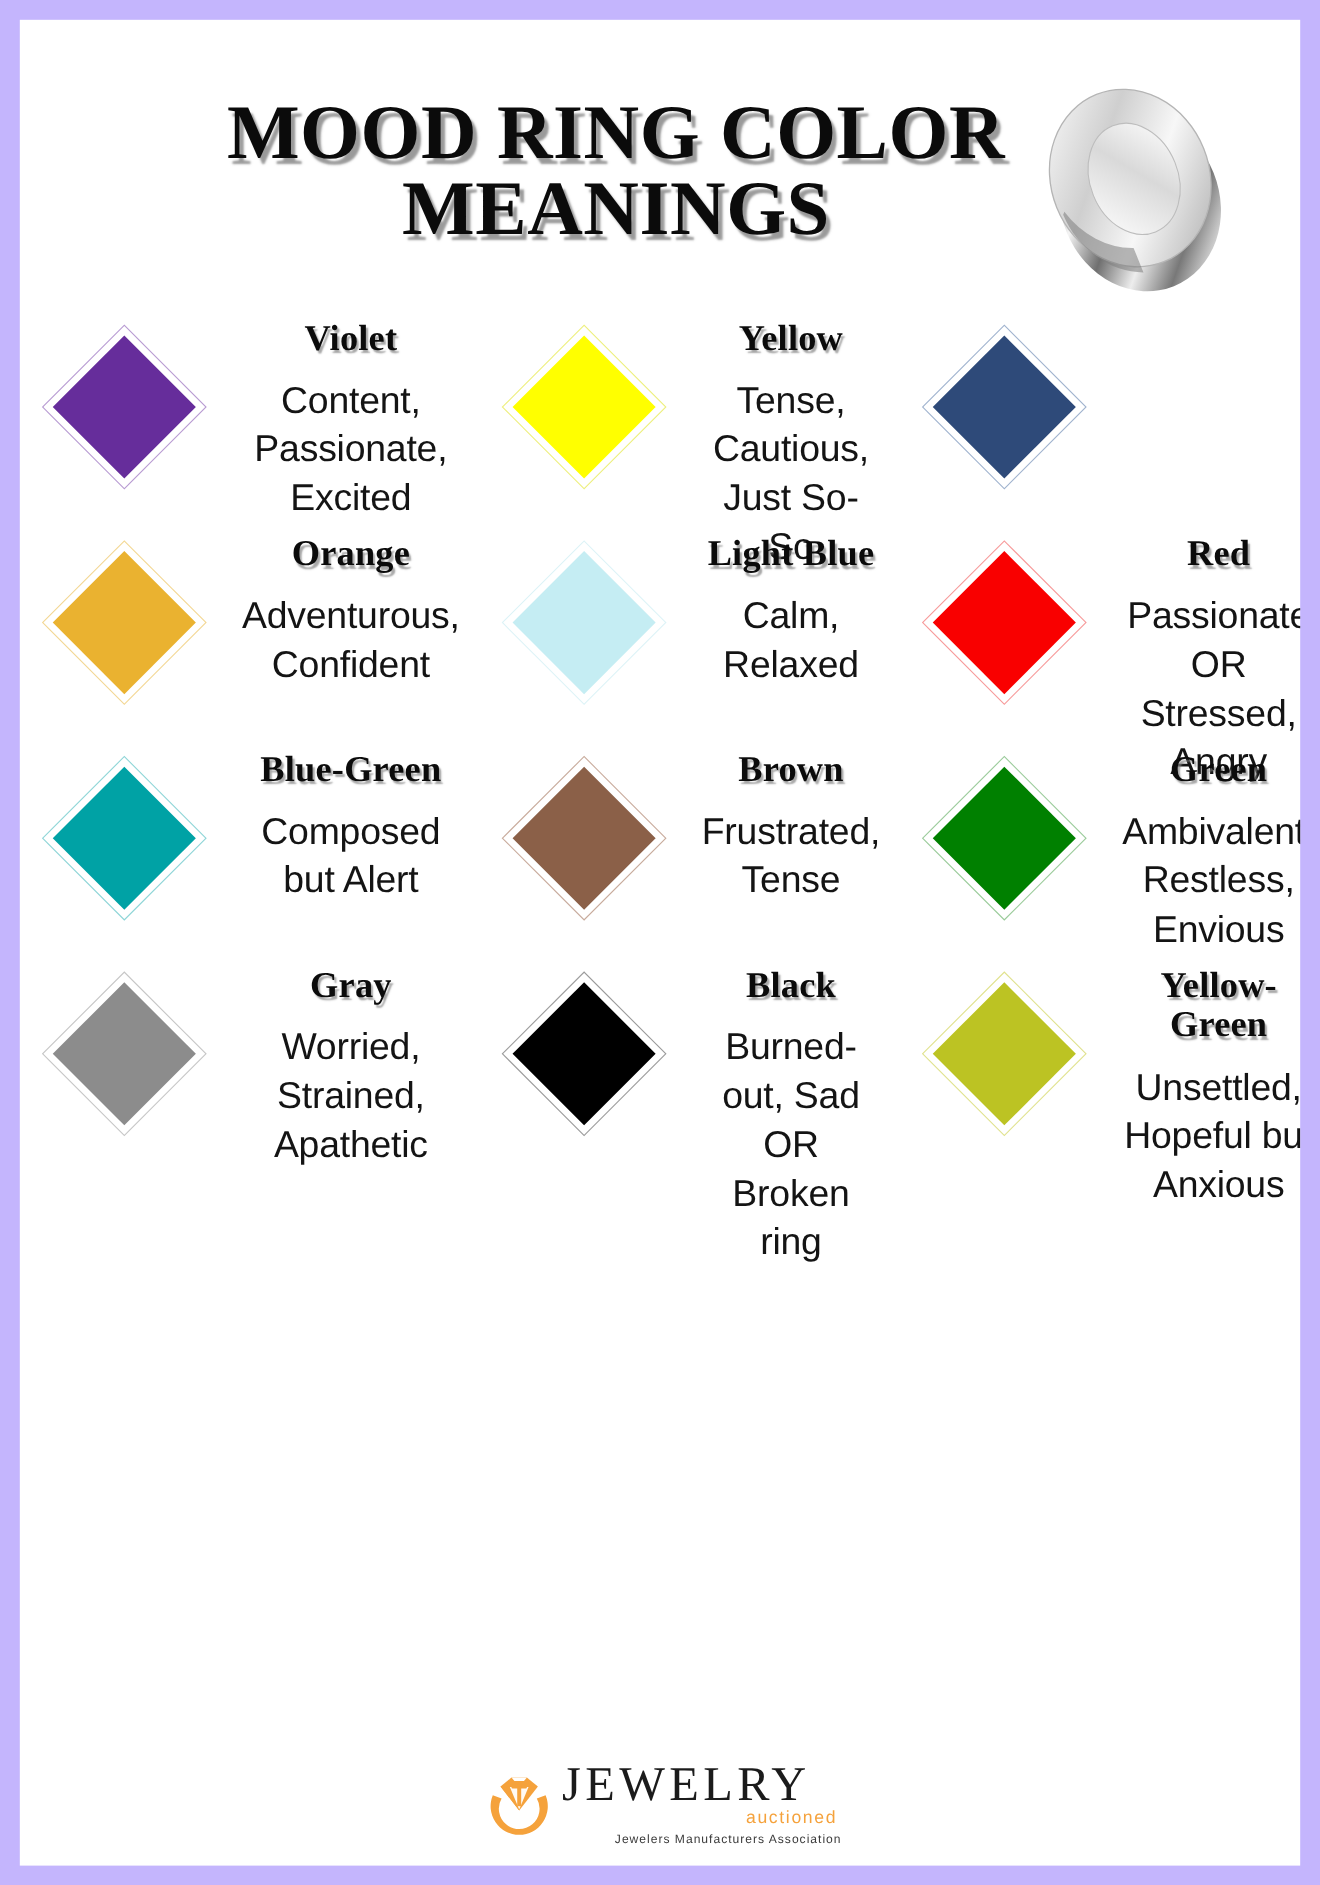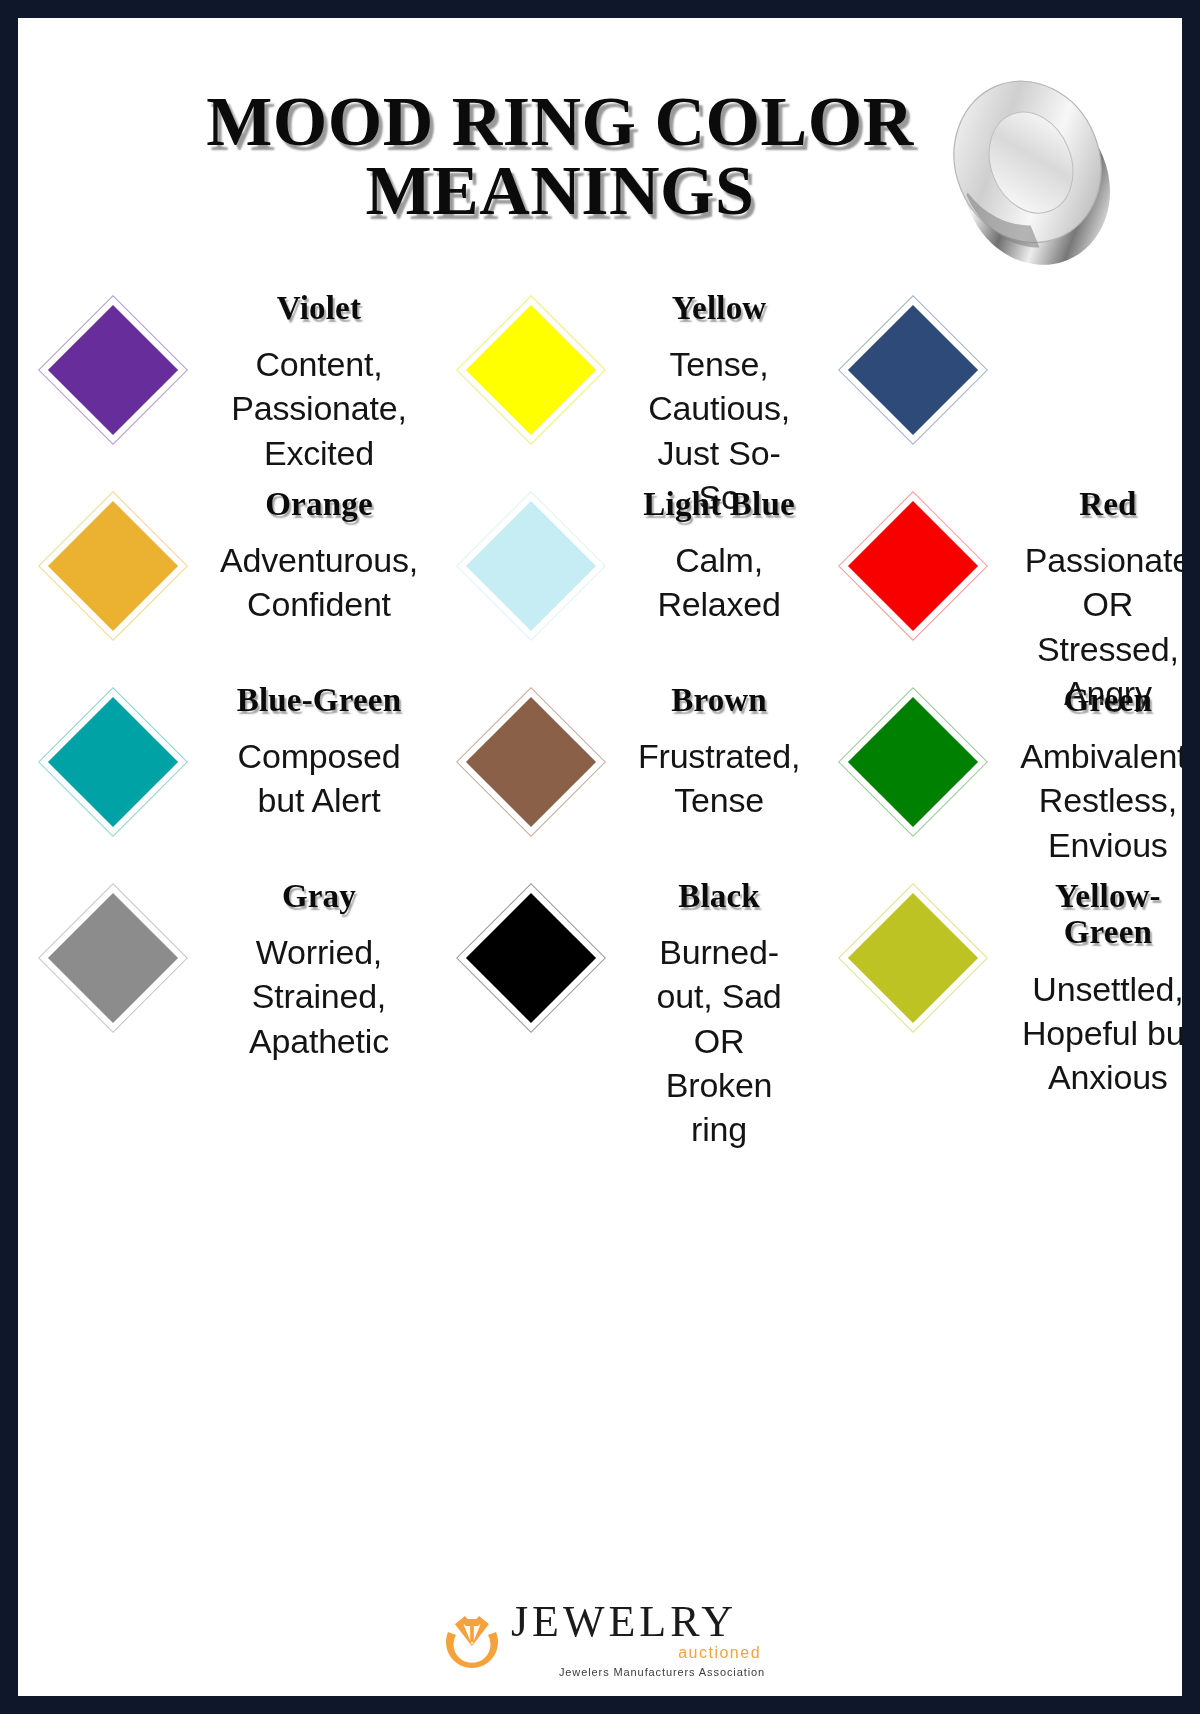--- a/index.html
+++ b/index.html
@@ -9,21 +9,21 @@
     width: 1200px;
     height: 1714px;
     background: #ffffff;
     font-family: "Liberation Sans", sans-serif;
   }
 
   .poster {
     position: relative;
     width: 1200px;
     height: 1714px;
-    background: #0f172a;
+    background: #c4b5fd;
     padding: 18px;
   }
 
   .canvas {
     position: relative;
     width: 100%;
     height: 100%;
     background: #ffffff;
     overflow: hidden;
   }

